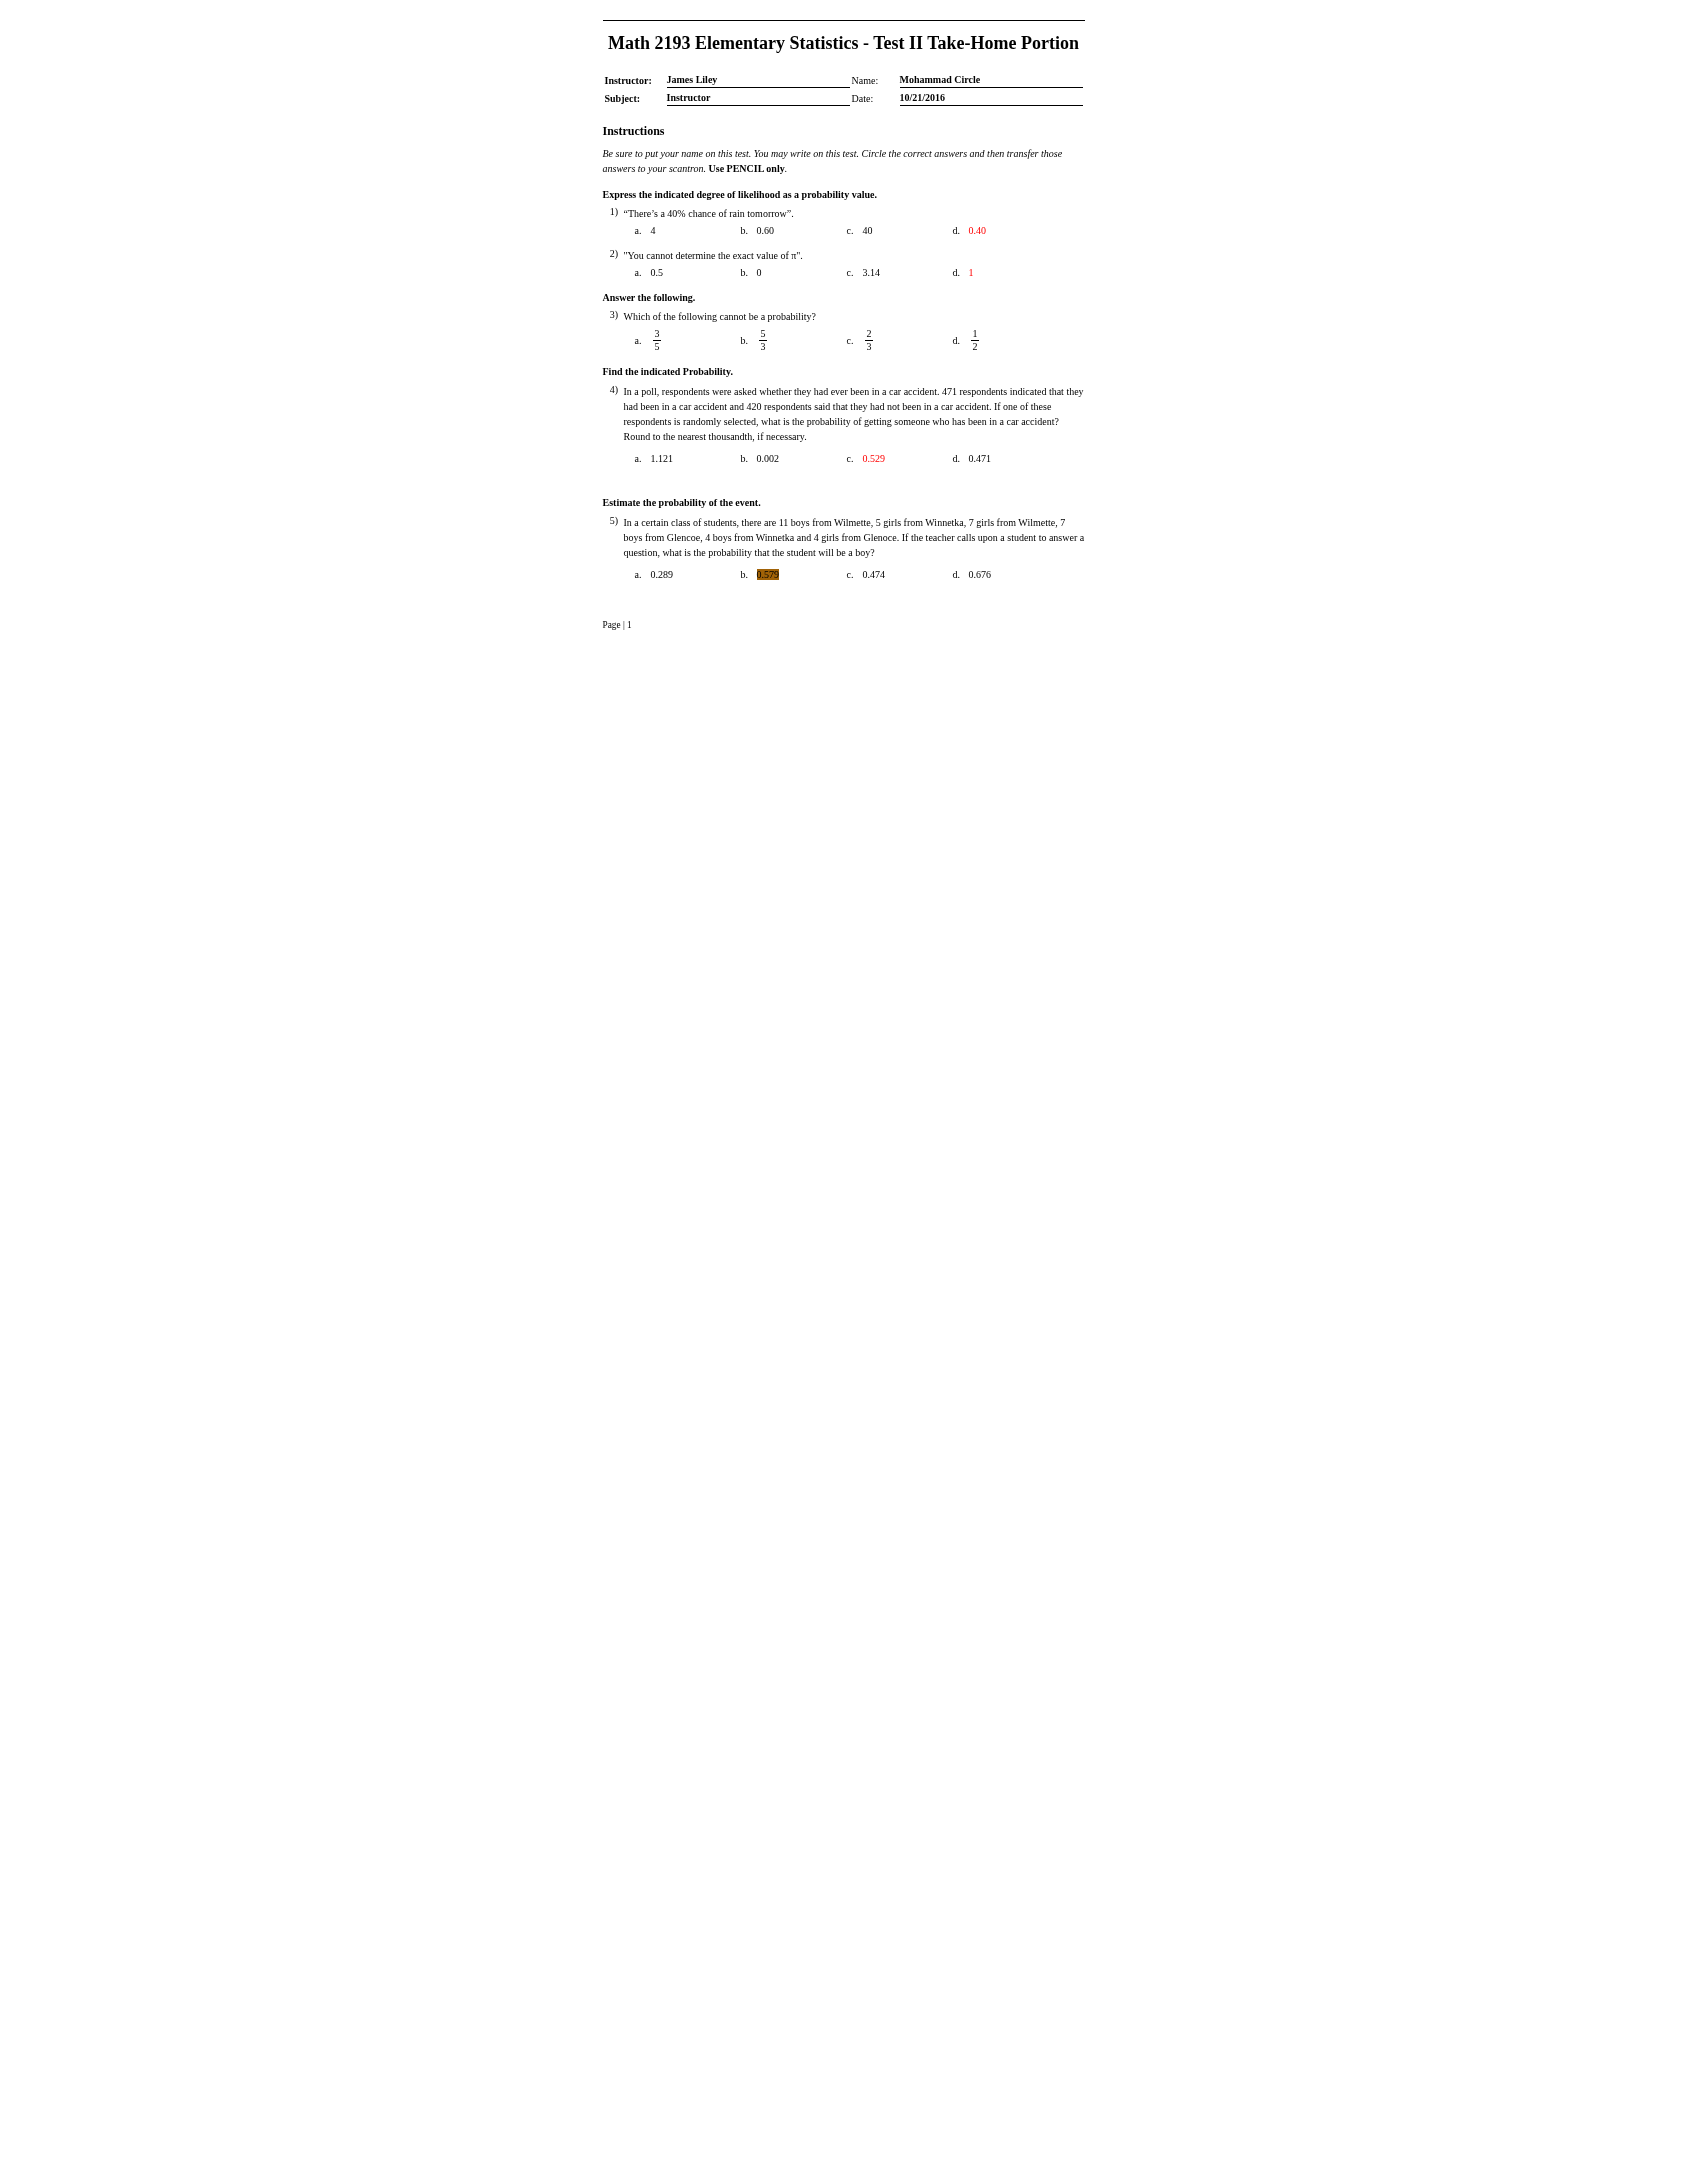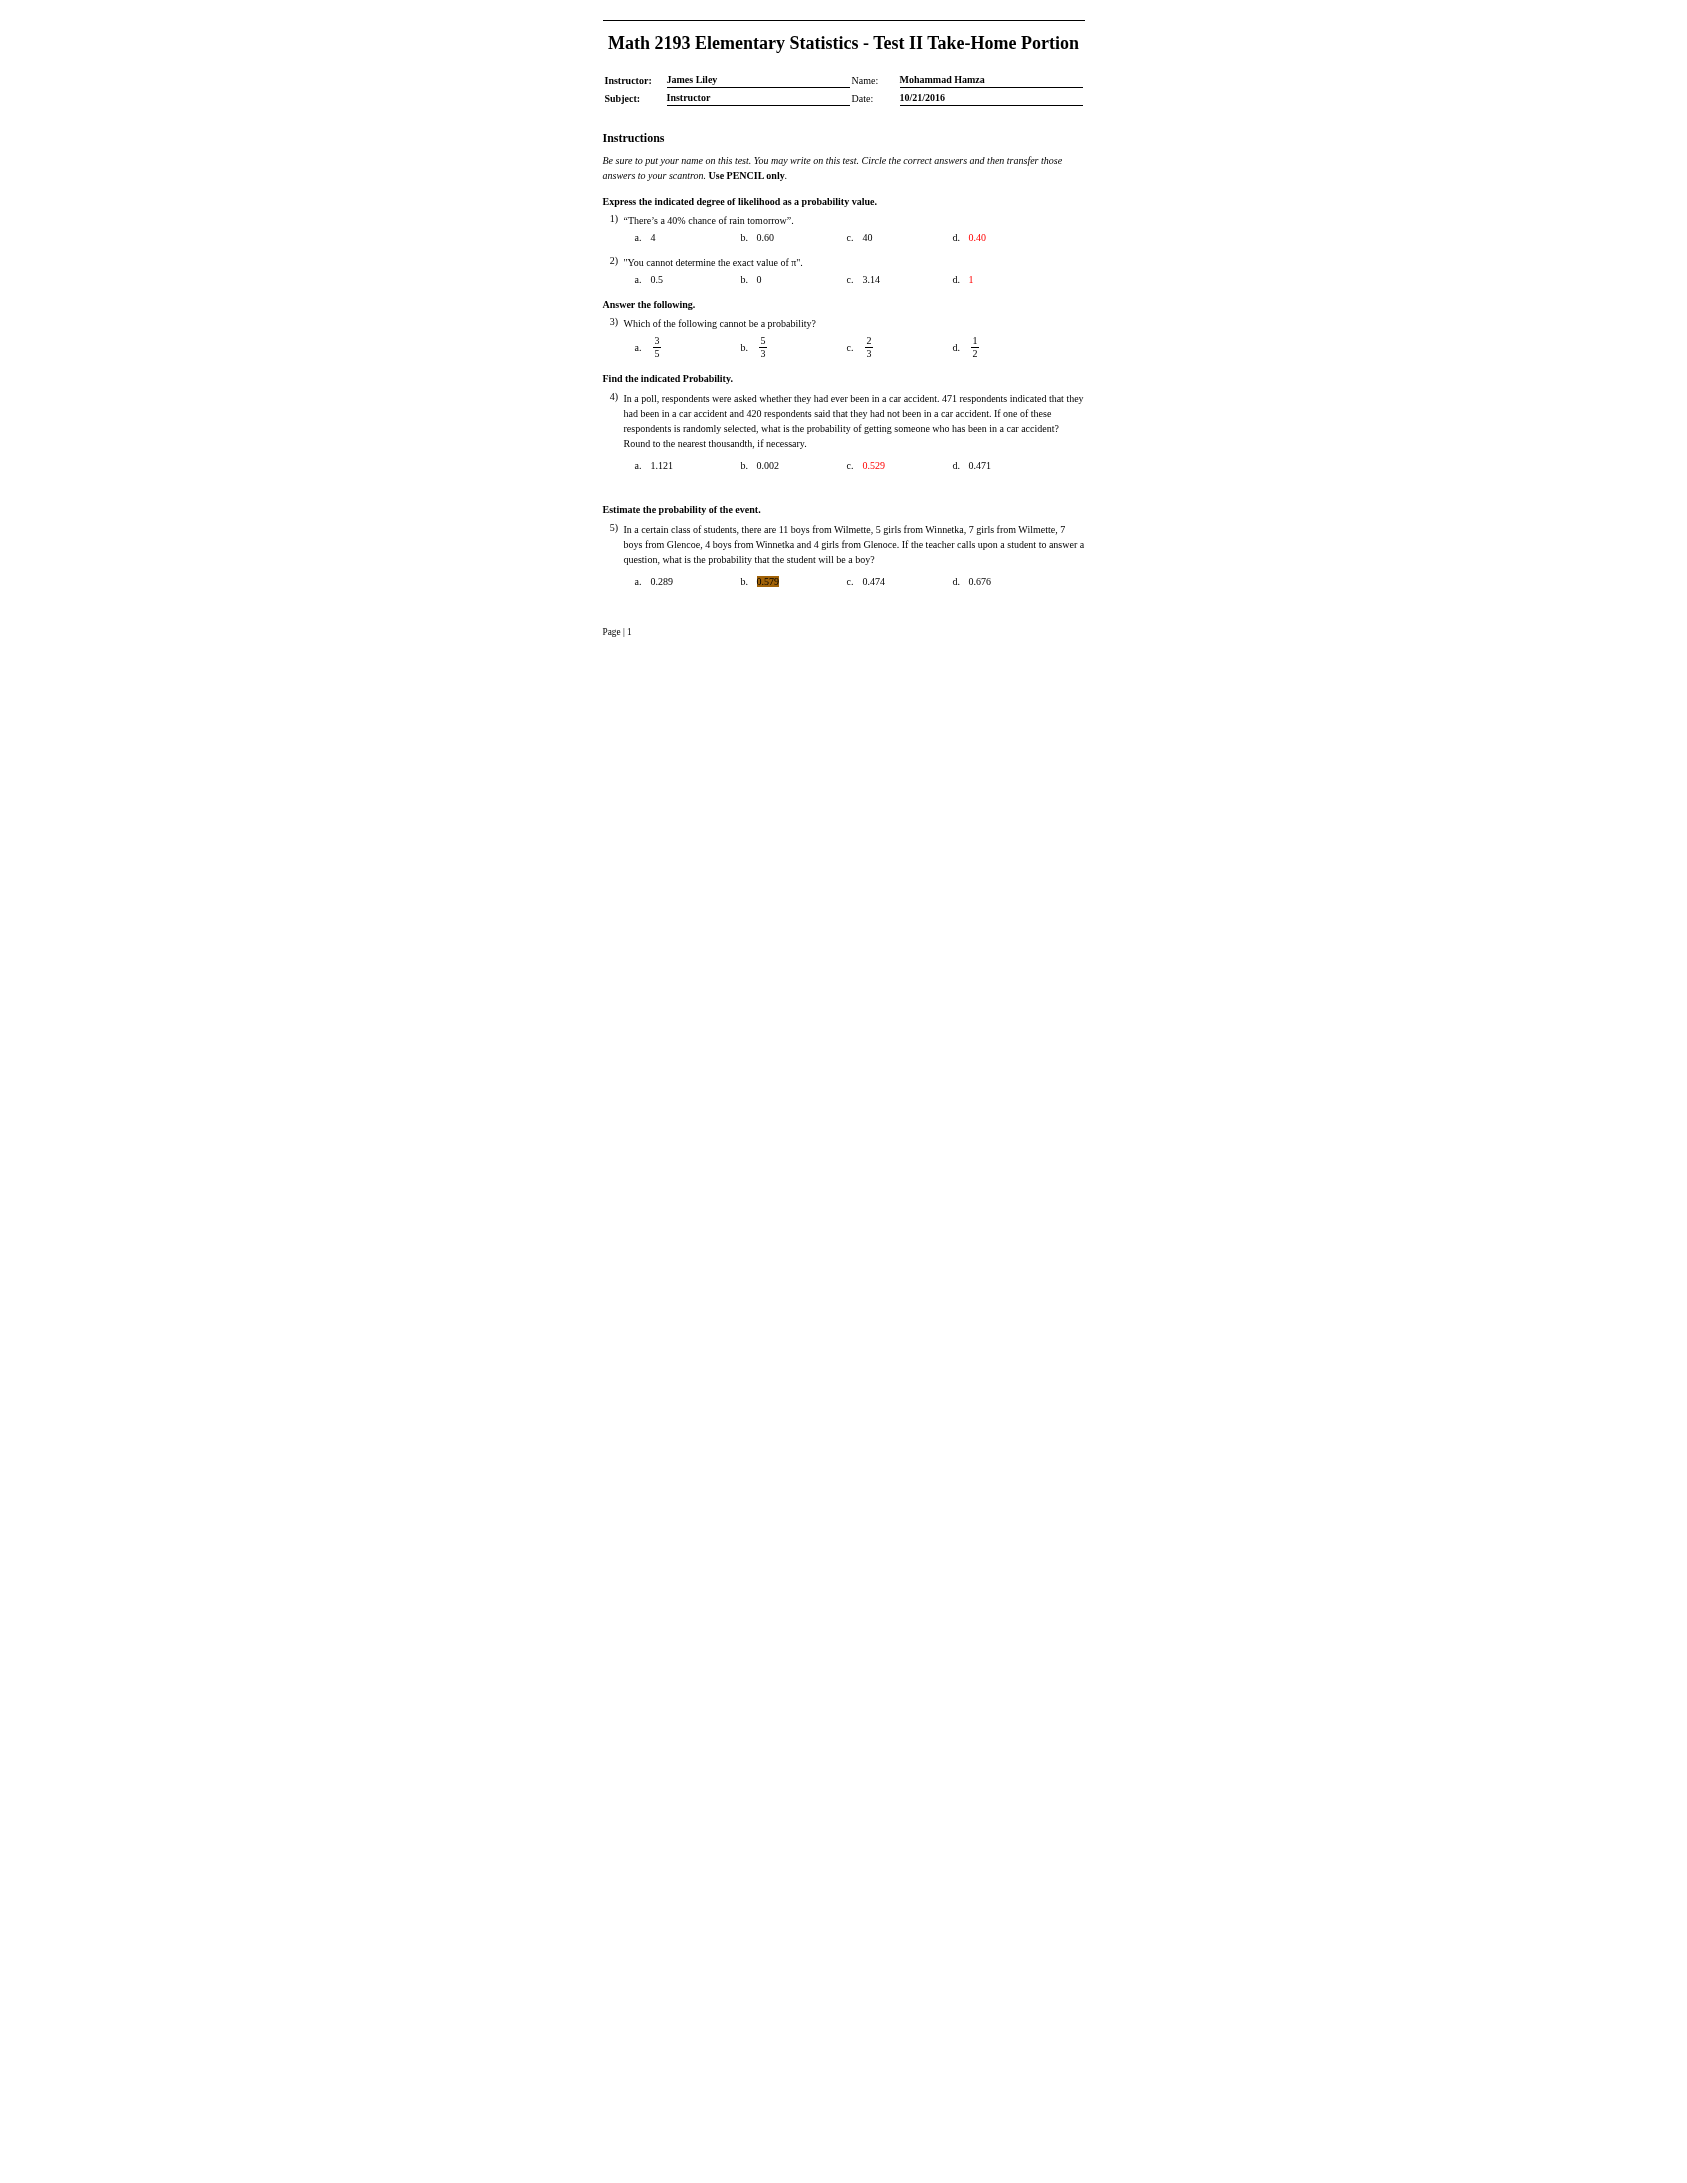--- a/index.html
+++ b/index.html
@@ -25,21 +25,21 @@
 
     .page-title {
       text-align: center;
       font-size: 18px;
       font-weight: bold;
       margin-bottom: 16px;
     }
 
     .header-table {
       width: 100%;
-      margin-bottom: 23px;
+      margin-bottom: 16px;
     }
 
     .header-table td {
       padding: 2px 0;
       vertical-align: bottom;
     }
 
     .header-label {
       font-weight: bold;
       width: 60px;
@@ -175,21 +175,21 @@
 <div class="top-border"></div>
 
 <div class="page-title">Math 2193  Elementary Statistics  -  Test II  Take-Home Portion</div>
 
 <table class="header-table">
   <tbody>
       <tr>
     <td class="header-label">Instructor:</td>
     <td class="header-value">James Liley</td>
     <td class="field-name">Name:</td>
-    <td class="header-value">Mohammad Hamza</td>
+    <td class="header-value">Mohammad Circle</td>
   </tr>
   <tr>
     <td class="header-label">Subject:</td>
     <td class="header-value">Instructor</td>
     <td class="field-name">Date:</td>
     <td class="header-value">10/21/2016</td>
   </tr>
 </tbody>
   </table>
 

